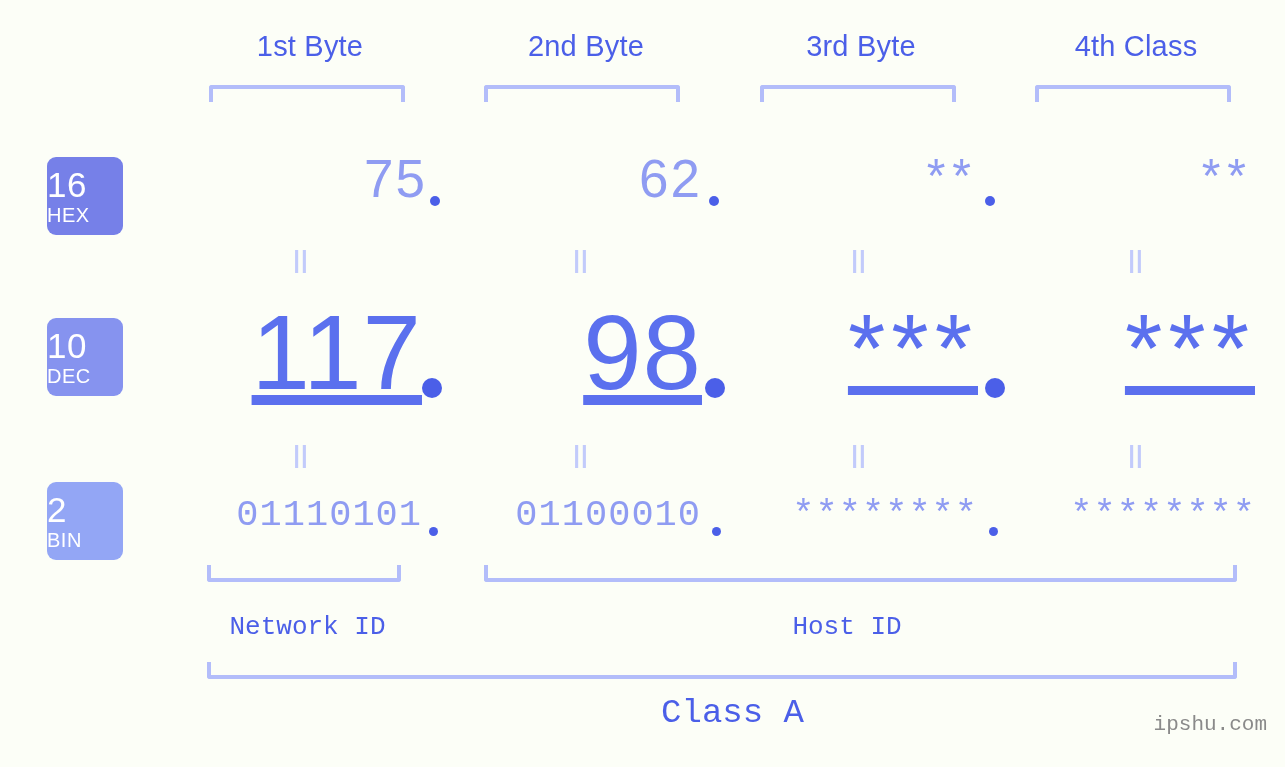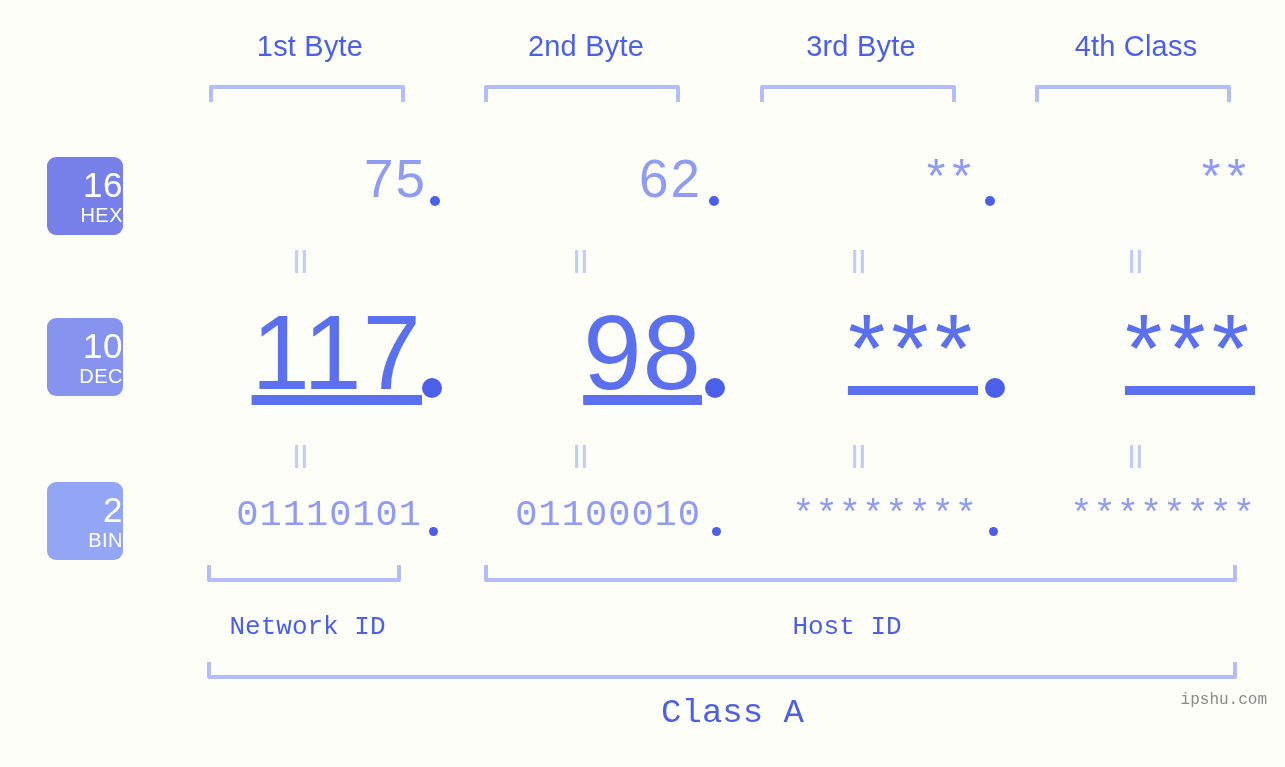--- a/index.html
+++ b/index.html
@@ -47,21 +47,21 @@
   
   .badge {
     position: absolute;
     left: 47px;
     width: 76px;
     height: 78px;
     border-radius: 9px;
     color: #ffffff;
     display: flex;
     flex-direction: column;
-    align-items: flex-end;
+    align-items: flex-start;
     justify-content: center;
     line-height: 1;
   }
   .badge .num {
     font-size: 35px;
     font-weight: 400;
     letter-spacing: 0.5px;
   }
   .badge .abbr {
     font-size: 20px;
@@ -163,22 +163,22 @@
     line-height: 1;
   }
   .label-netid  { top: 614px; font-size: 26px; }
   .label-hostid { top: 614px; font-size: 26px; }
   .label-class  { top: 696px; font-size: 34px; }
 
   
   .watermark {
     position: absolute;
     right: 18px;
-    top: 691px;
-    font-size: 16px;
+    top: 713px;
+    font-size: 21px;
     color: #8a8a8a;
     font-family: "Liberation Mono", monospace;
   }
 </style>
 </head>
 <body>
 
 <div class="stage">
 
   <div class="byte-header" style="left:190px">1st Byte</div>

